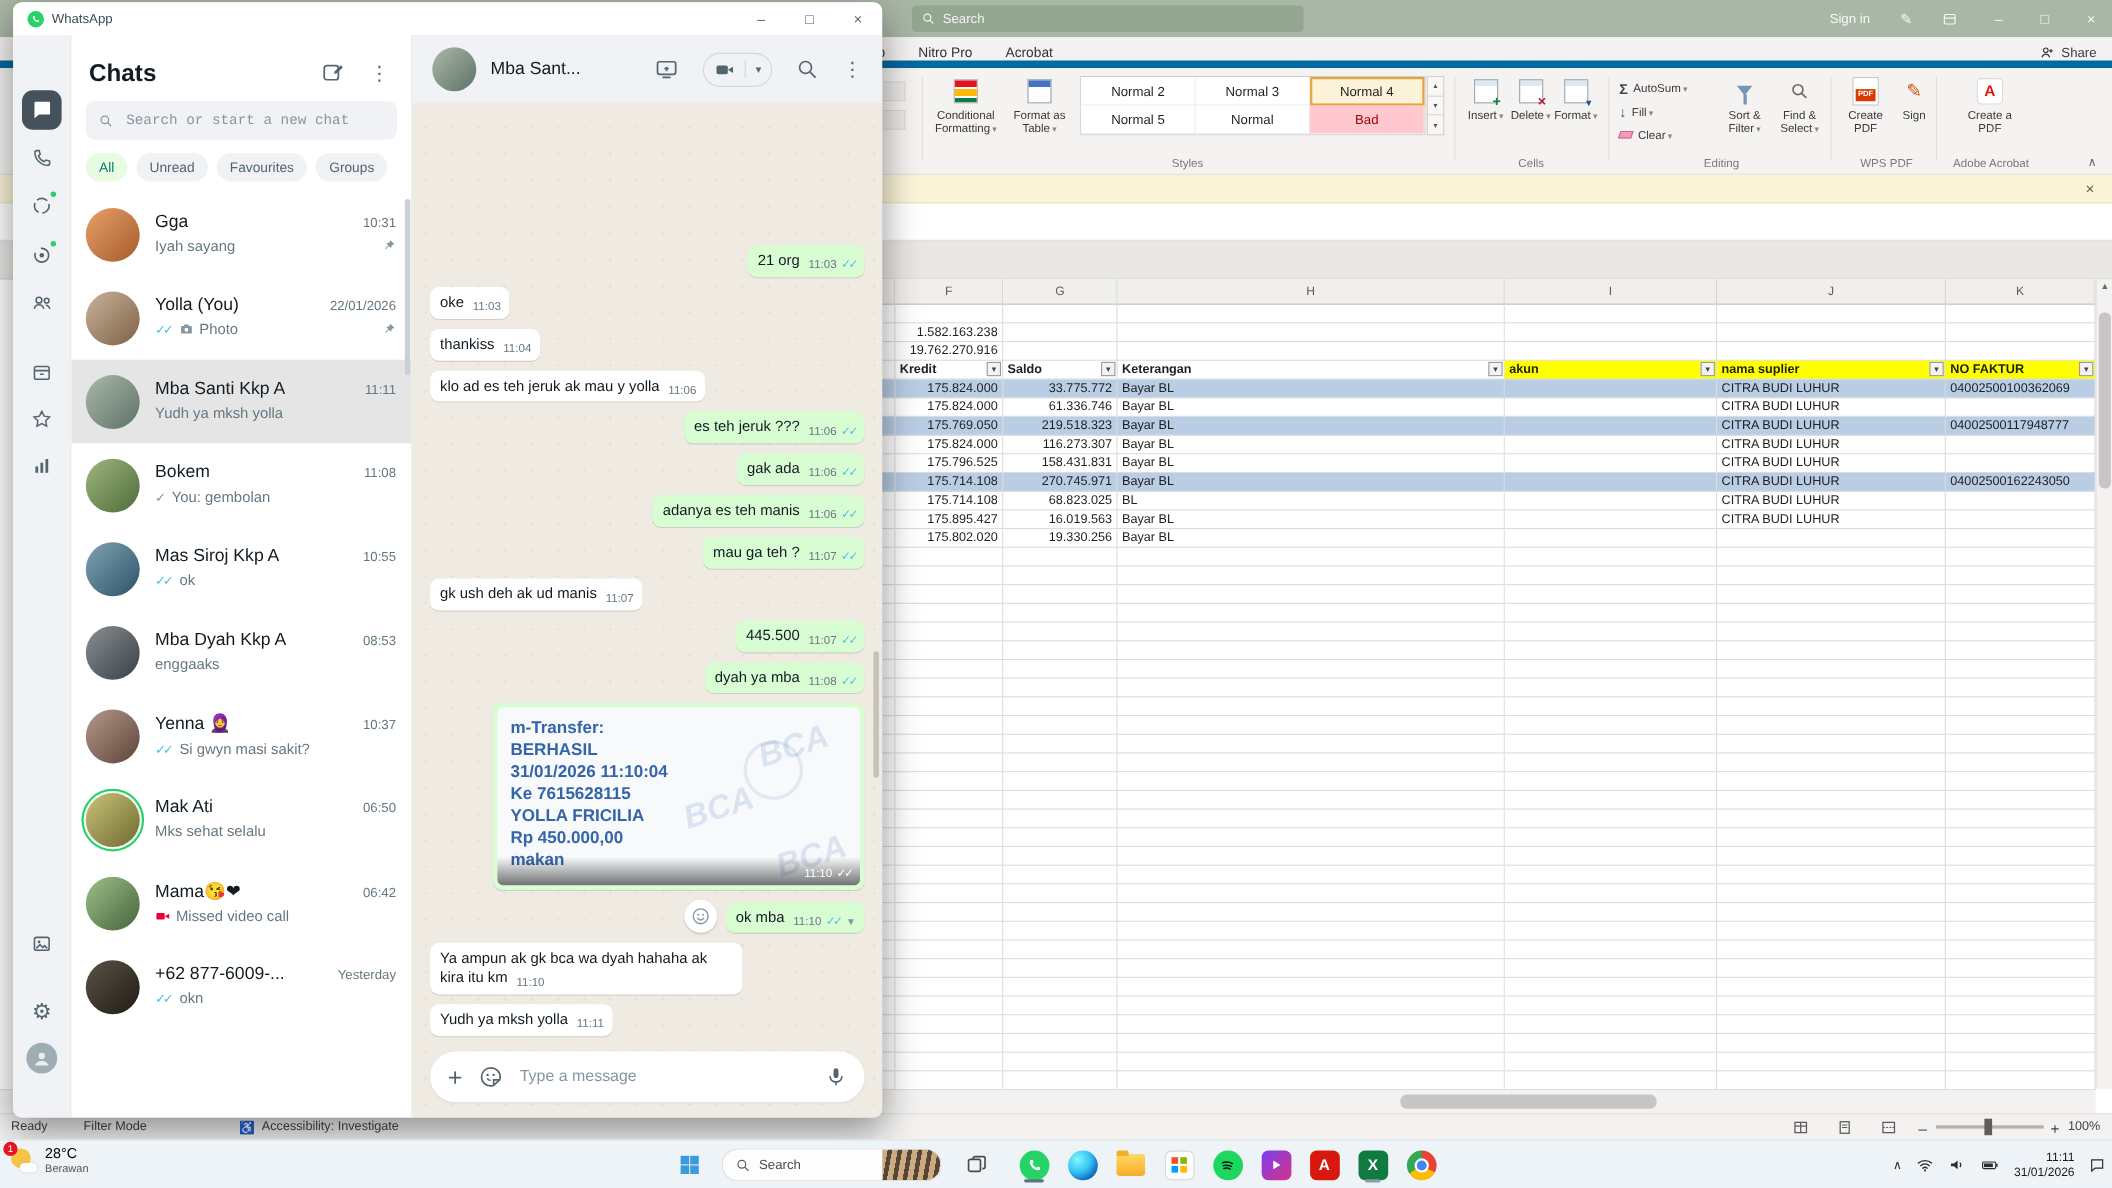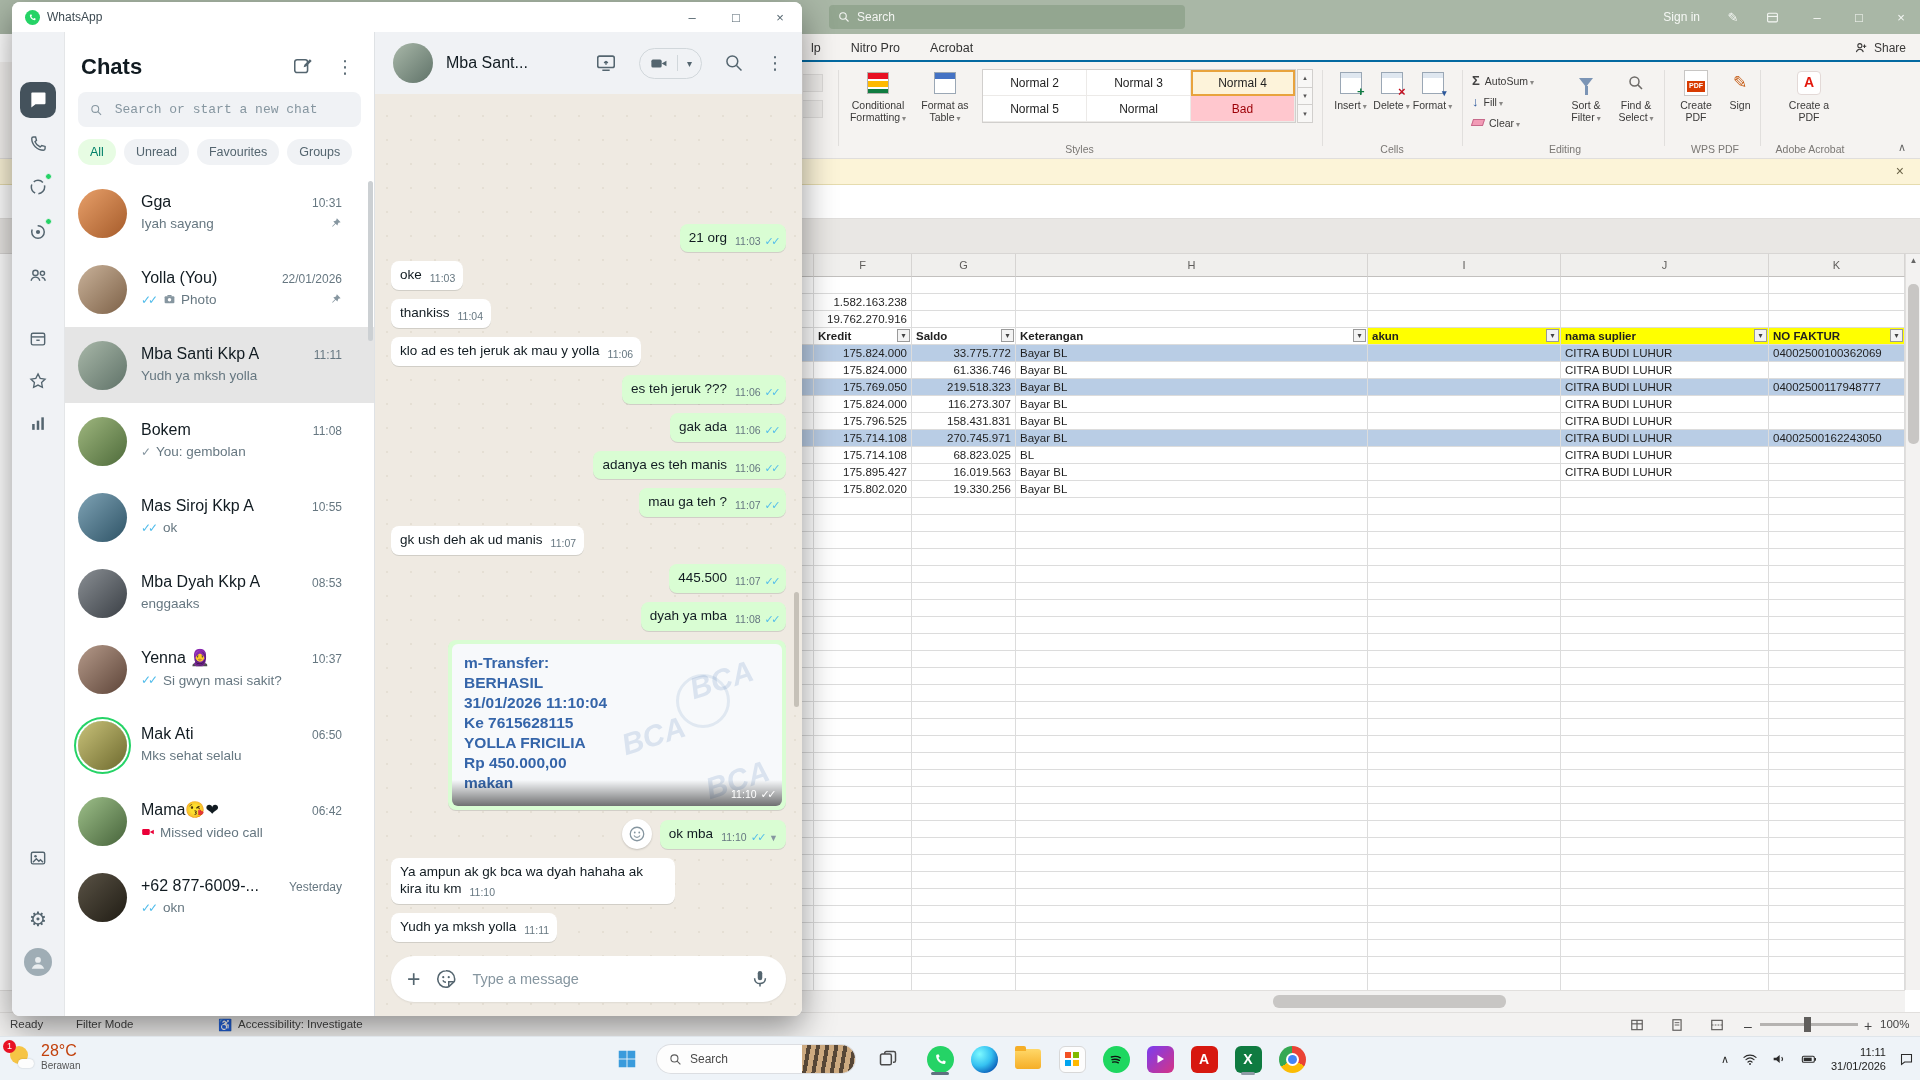--- a/index.html
+++ b/index.html
@@ -5,21 +5,21 @@
 *{margin:0;padding:0;box-sizing:border-box}
 html,body{width:1920px;height:1080px}
 body{position:relative;font-family:"Liberation Sans",sans-serif;overflow:hidden;background:#d6d6d6}
 svg{display:block}
 
 #xl{position:absolute;inset:0 0 44px 0;background:#fff}
 .xl-title{position:absolute;top:0;left:0;right:0;height:34px;background:#a9b7a6}
 .xl-search{position:absolute;left:829px;top:5px;width:356px;height:24px;background:#93a690;border-radius:4px;color:#f3f5f2;font-size:12px;display:flex;align-items:center;gap:7px;padding:0 9px}
 .xl-tr{position:absolute;right:10px;top:0;height:34px;display:flex;align-items:center;gap:24px;color:#f6f8f5;font-size:12px}
 .xl-tr .g{font-size:13px;width:18px;text-align:center;cursor:default}
-.xl-tabs{position:absolute;top:34px;left:16px;right:0;height:28px;background:#f5f3f1;border-bottom:2px solid #0369a1}
+.xl-tabs{position:absolute;top:34px;left:0;right:0;height:28px;background:#f5f3f1;border-bottom:7px solid #0369a1}
 .xl-tabstrip{position:absolute;left:795px;top:0;height:28px;display:flex;gap:30px;align-items:center;font-size:12.5px;color:#333}
 .xl-share{position:absolute;right:14px;top:4px;height:20px;display:flex;gap:6px;align-items:center;font-size:12px;color:#3b3a39}
 .xl-ribbon{position:absolute;top:62px;left:0;right:0;height:97px;background:#f5f3f1;border-bottom:1px solid #e0dedc}
 .vsep{position:absolute;top:8px;height:76px;width:1px;background:#e1dfdd}
 .grp-label{position:absolute;bottom:3px;font-size:10.5px;color:#7a7774;text-align:center}
 .rbtn-lg{position:absolute;top:6px;display:flex;flex-direction:column;align-items:center;font-size:10.5px;color:#3b3a39;text-align:center;line-height:1.15;cursor:default}
 .ric{width:25px;height:25px;margin:2px 0 4px;display:flex;align-items:center;justify-content:center}
 .dd::after{content:"▾";font-size:8px;margin-left:2px;color:#8a8886}
 .frag{position:absolute;left:803px;top:12px;width:20px;display:flex;flex-direction:column;gap:8px}
 .frag div{height:18px;background:#eceae8;border:1px solid #dcdad8;border-left:none}
@@ -88,21 +88,21 @@
 .ch-search input{border:none;outline:none;background:transparent;font-size:13px;color:#3b4a54;width:100%;font-family:Liberation Mono, monospace}
 .ch-search input::placeholder{color:#8696a0}
 .ch-filters{display:flex;flex-wrap:wrap;gap:8px;padding:4px 13px 10px}
 .pill{padding:6px 12px;border-radius:15px;background:#f0f2f5;color:#54656f;font-size:12.5px;cursor:default}
 .pill.active{background:#e7fce3;color:#008069}
 .ch-list{flex:1;overflow:hidden;position:relative}
 .citem{height:76px;display:flex;align-items:center;padding-left:13px;cursor:default}
 .citem.selected{background:#e5e5e5}
 .cav{width:49px;height:49px;border-radius:50%;flex:0 0 auto}
 .cav.ring{box-shadow:0 0 0 2px #fff,0 0 0 4px #25d366}
-.cmain{flex:1;margin-left:14px;padding-right:32px;min-width:0}
+.cmain{flex:1;margin-left:14px;padding-right:14px;min-width:0}
 .crow1{display:flex;justify-content:space-between;align-items:baseline}
 .cname{font-size:16px;color:#111b21;white-space:nowrap;overflow:hidden;text-overflow:ellipsis}
 .ctime{font-size:12px;color:#667781;margin-left:6px;flex:0 0 auto}
 .crow2{display:flex;align-items:center;gap:5px;margin-top:3px;font-size:13.5px;color:#667781;height:20px}
 .cprev{white-space:nowrap;overflow:hidden;text-overflow:ellipsis;flex:1}
 .ticks{font-size:12px;flex:0 0 auto}
 .ticks.read{color:#53bdeb;letter-spacing:-3px;margin-right:3px}
 .ticks.read::before{content:"✓✓"}
 .ticks.sent{color:#8696a0}
 .ticks.sent::before{content:"✓"}
@@ -138,21 +138,21 @@
 .cbar input::placeholder{color:#8696a0}
 .chat-thumb{position:absolute;right:3px;top:560px;width:5px;height:115px;background:#c6c1b8;border-radius:3px}
 
 #tb{position:absolute;left:0;right:0;bottom:0;height:44px;background:#eef3f8;border-top:1px solid #dfe5ea}
 .weather{position:absolute;left:8px;top:4px;display:flex;align-items:center;gap:7px}
 .wicon{position:relative;width:26px;height:26px}
 .wsun{position:absolute;left:2px;top:2px;width:18px;height:18px;border-radius:50%;background:#f6c445}
 .wcloud{position:absolute;right:0;bottom:2px;width:16px;height:9px;border-radius:6px;background:#fdfdfd;box-shadow:0 0 2px rgba(0,0,0,.2)}
 .wbadge{position:absolute;left:-5px;top:-4px;width:13px;height:13px;border-radius:50%;background:#e81224;color:#fff;font-size:9px;display:flex;align-items:center;justify-content:center;z-index:2}
 .wtxt{display:flex;flex-direction:column;line-height:1.2}
-.wtemp{font-size:16px;color:#c2410c}
+.wtemp{font-size:13px;color:#000000}
 .wdesc{font-size:10px;color:#555}
 .tslot{position:absolute;top:5px;width:34px;height:34px;display:flex;align-items:center;justify-content:center;border-radius:6px}
 .openbar{position:absolute;bottom:1px;left:50%;transform:translateX(-50%);width:14px;height:3px;border-radius:2px;background:#8f9ba6}
 .tsearch{position:absolute;left:656px;top:7px;width:146px;height:30px;background:#fdfdfd;border:1px solid #dcdee2;border-radius:16px 0 0 16px;border-right:none;display:flex;align-items:center;gap:8px;padding:0 12px;font-size:12px;color:#4a4a4a}
 .zebra{position:absolute;left:802px;top:7px;width:54px;height:30px;border-radius:0 16px 16px 0;background:repeating-linear-gradient(100deg,#cdaa80 0 5px,#564636 5px 9px);border:1px solid #dcdee2;border-left:none}
 .tray{position:absolute;right:0;top:0;height:44px;display:flex;align-items:center;gap:13px;padding-right:6px;color:#2b2b2b}
 .clockb{text-align:right;font-size:11px;color:#1b1b1b;line-height:1.3}
 .appcirc{width:27px;height:27px;border-radius:50%;display:flex;align-items:center;justify-content:center}
 .appsq{width:27px;height:27px;border-radius:6px;display:flex;align-items:center;justify-content:center}
 </style>

